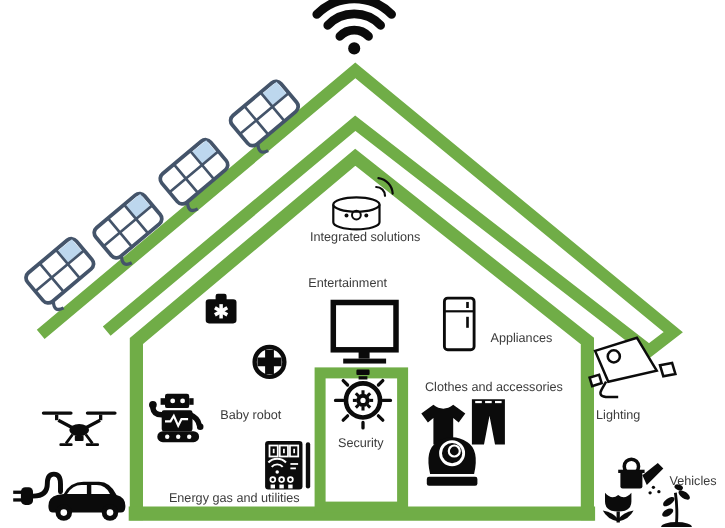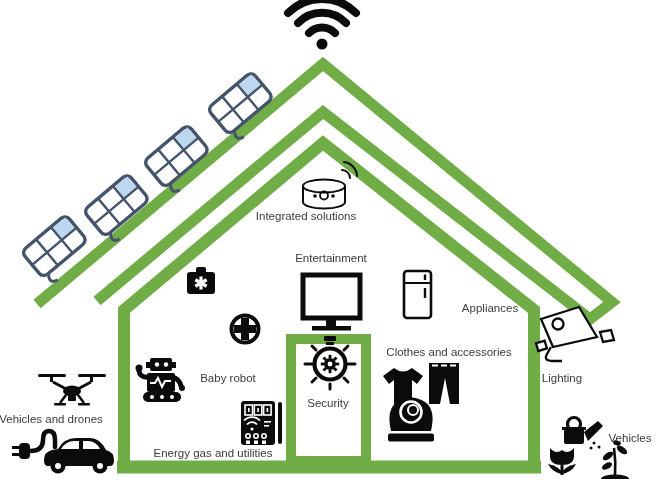--- a/index.html
+++ b/index.html
@@ -251,23 +251,22 @@
     <g>
       <path class="blk" d="M 601 479 a 14 4.5 0 0 1 28 0 z"></path>
       <path class="bs" stroke-width="2.6" d="M 615 476 Q 616 462 614 448"></path>
       <ellipse class="blk" cx="608" cy="456" rx="6" ry="3" transform="rotate(-35 608 456)"></ellipse>
       <ellipse class="blk" cx="622" cy="450" rx="6" ry="3" transform="rotate(35 622 450)"></ellipse>
       <ellipse class="blk" cx="607" cy="466" rx="5.5" ry="3" transform="rotate(-30 607 466)"></ellipse>
       <ellipse class="blk" cx="617" cy="443" rx="4" ry="2.5" transform="rotate(20 617 443)"></ellipse>
     </g>
   </svg>
 
-  <div class="lbl" style="left:306px;top:209px">Integrated solutions</div>
-  <div class="lbl" style="left:331px;top:251px">Entertainment</div>
-  <div class="lbl" style="left:490px;top:301px">Appliances</div>
+  <div class="lbl" style="left:332px;top:209px">Integrated solutions</div>
+  <div class="lbl" style="left:316px;top:251px">Entertainment</div>
+  <div class="lbl" style="left:474px;top:301px">Appliances</div>
   <div class="lbl" style="left:228px;top:371px">Baby robot</div>
   <div class="lbl" style="left:328px;top:396px">Security</div>
   <div class="lbl" style="left:449px;top:345px">Clothes and accessories</div>
   <div class="lbl" style="left:213px;top:446px">Energy gas and utilities</div>
   <div class="lbl" style="left:562px;top:371px">Lighting</div>
   <div class="lbl" style="left:630px;top:431px">Vehicles</div>
-  <div class="lbl" style="left:51px;top:412px">Vehicles and drones</div>
 </div>
 
 </body></html>

